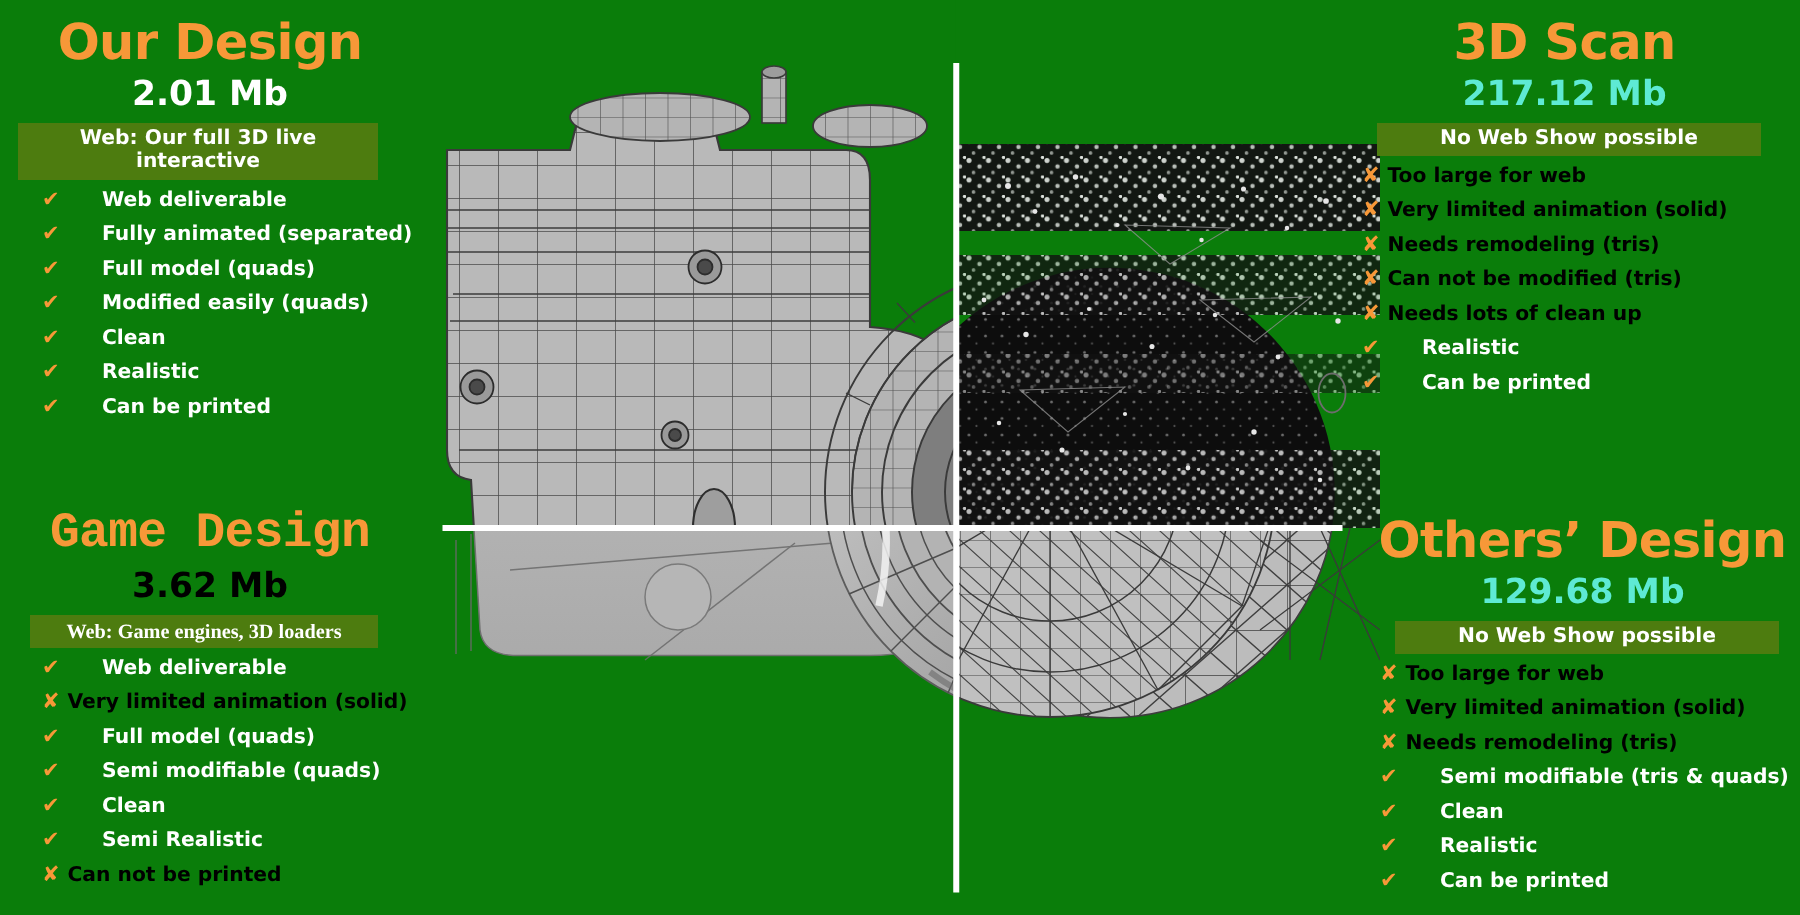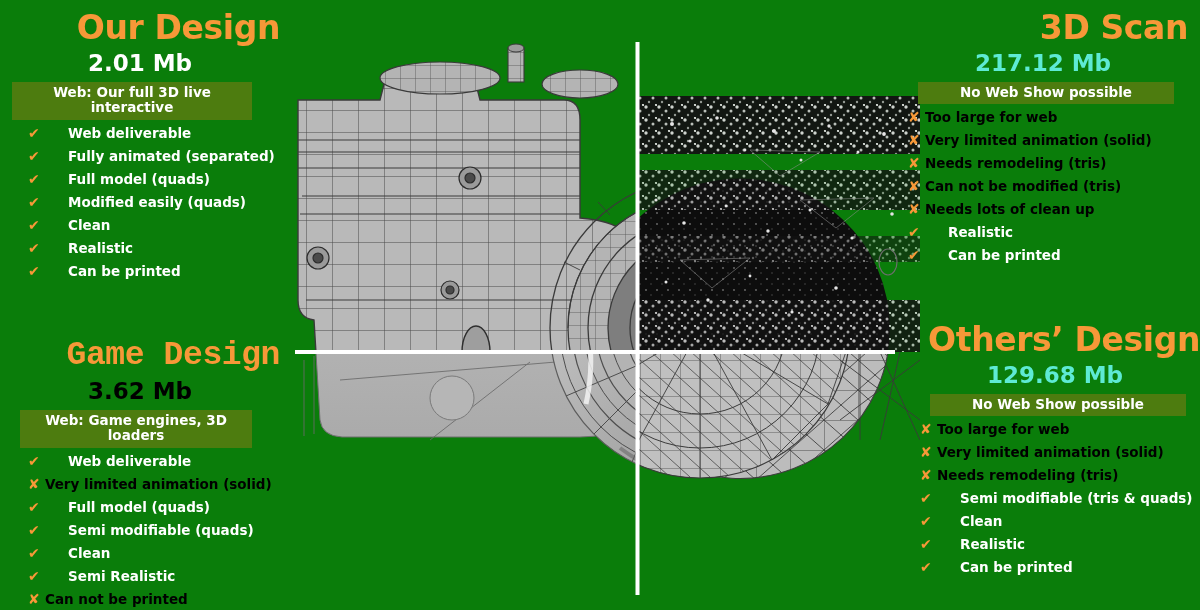--- a/index.html
+++ b/index.html
@@ -15,25 +15,25 @@
   #render{
     position:absolute;left:280px;top:0;width:640px;height:610px;
   }
   #render svg{display:block;width:640px;height:610px;}
 
   
   .panel{position:absolute;width:280px;}
   .p-tl{left:0;top:0;}
   .p-bl{left:0;top:330px;}
   .p-tr{right:12px;top:0;width:290px;}
-  .p-br{right:0;top:314px;width:290px;}
+  .p-br{right:0;top:334px;width:290px;}
 
   .title{
     font-size:33px;font-weight:bold;color:#f79838;
-    text-align:right;line-height:1.05;
+    text-align:center;line-height:1.05;
     letter-spacing:-0.4px;white-space:nowrap;
   }
   .p-tl .title{margin-top:11px;}
   .p-bl .title{margin-top:9px;font-family:Liberation Mono, monospace;}
   .p-tr .title{margin-top:11px;}
   .p-br .title{margin-top:9px;}
 
   .size{
     font-size:23px;font-weight:bold;text-align:center;
     margin-top:5px;line-height:1.1;
@@ -42,21 +42,21 @@
   .size.gray{color:#000000;}
   .size.black{color:#5eead4;}
 
   .banner{
     background:#4d7c0f;color:#ffffff;
     font-size:13.5px;font-weight:bold;text-align:center;
     padding:3px 0 4px 0;margin-top:6px;
     line-height:1.15;
   }
   .p-tl .banner{margin-left:12px;margin-right:28px;}
-  .p-bl .banner{margin-left:20px;margin-right:28px;}
+  .p-bl .banner{margin-left:20px;margin-right:28px;font-family:Liberation Serif, serif;}
   .p-tr .banner{margin-left:20px;margin-right:14px;}
   .p-br .banner{margin-left:20px;margin-right:14px;}
 
   ul.feat{list-style:none;margin:6px 0 0 0;padding:0;}
   ul.feat li{
     display:flex;align-items:baseline;
     font-size:13.5px;font-weight:bold;
     line-height:1.1;margin-bottom:7.6px;
     white-space:nowrap;
   }

